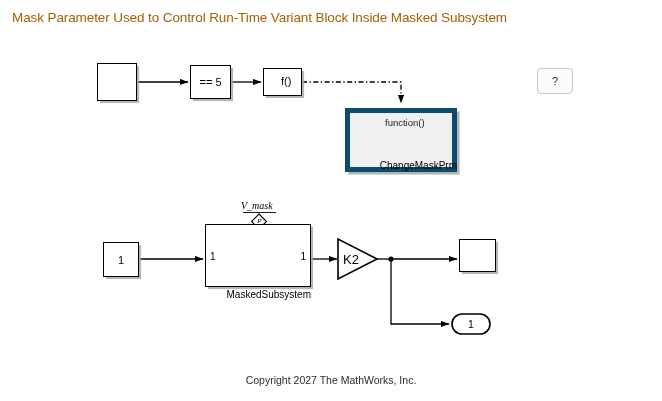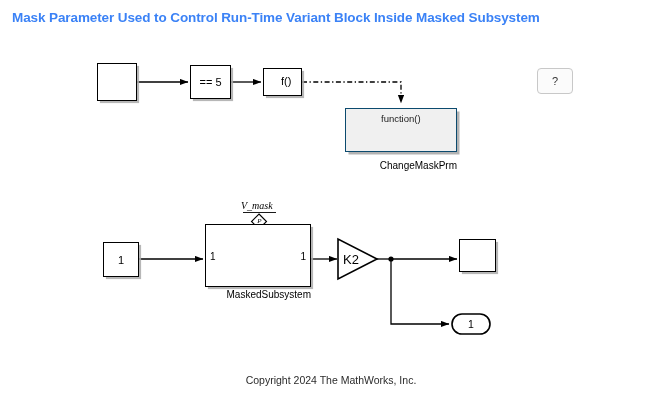--- a/index.html
+++ b/index.html
@@ -18,22 +18,22 @@
     position: absolute;
     left: 0; top: 0;
     width: 662px;
     height: 401px;
   }
   .title {
     position: absolute;
     left: 12px;
     top: 10px;
     font-size: 13.5px;
-    font-weight: bold;
-    color: #3b82f6;
+    font-weight: normal;
+    color: #a16207;
     letter-spacing: -0.1px;
     white-space: nowrap;
   }
   .copyright {
     position: absolute;
     left: 0;
     top: 374px;
     width: 662px;
     text-align: center;
     font-size: 10.5px;
@@ -170,22 +170,22 @@
   <div class="blk shadow" style="left:97px;top:63px;width:40px;height:38px;"></div>
 
   <div class="blk shadow" style="left:190px;top:65px;width:41px;height:34px;">
     <div class="centered-text">== 5</div>
   </div>
 
   <div class="blk shadow" style="left:263px;top:68px;width:39px;height:28px;">
     <div style="position:absolute;left:17px;top:6px;font-size:11px;color:#000;">f()</div>
   </div>
 
-  <div style="position:absolute;left:345px;top:108px;width:112px;height:44px;
-              box-sizing:border-box;background:#f0f0f0;border:1px solid #0c4a6e;
+  <div style="position:absolute;left:345px;top:108px;width:112px;height:64px;
+              box-sizing:border-box;background:#f0f0f0;border:5px solid #0c4a6e;
               box-shadow:3px 3px 0 -0.5px rgba(170,170,170,0.9);">
     <div class="subsys-inner" style="left:35px;top:4px;">function()</div>
   </div>
   <div class="blk-label" style="left:345px;top:160px;width:112px;">ChangeMaskPrm</div>
 
   <div class="help-btn" style="left:537px;top:68px;width:36px;height:26px;">?</div>
 
   <div class="blk shadow" style="left:103px;top:242px;width:36px;height:35px;">
     <div class="centered-text">1</div>
   </div>
@@ -203,15 +203,15 @@
               color:#000;line-height:9px;text-align:center;">P</div>
 
   <div style="position:absolute;left:343px;top:252px;font-size:13px;color:#000;">K2</div>
 
   <div class="blk shadow" style="left:459px;top:239px;width:37px;height:33px;"></div>
 
   <div style="position:absolute;left:452px;top:314px;width:38px;height:20px;
               display:flex;align-items:center;justify-content:center;
               font-size:10.5px;color:#000;">1</div>
 
-  <div class="copyright">Copyright 2024 The MathWorks, Inc.</div>
+  <div class="copyright">Copyright 2027 The MathWorks, Inc.</div>
 
 </div>
 
 </body></html>

